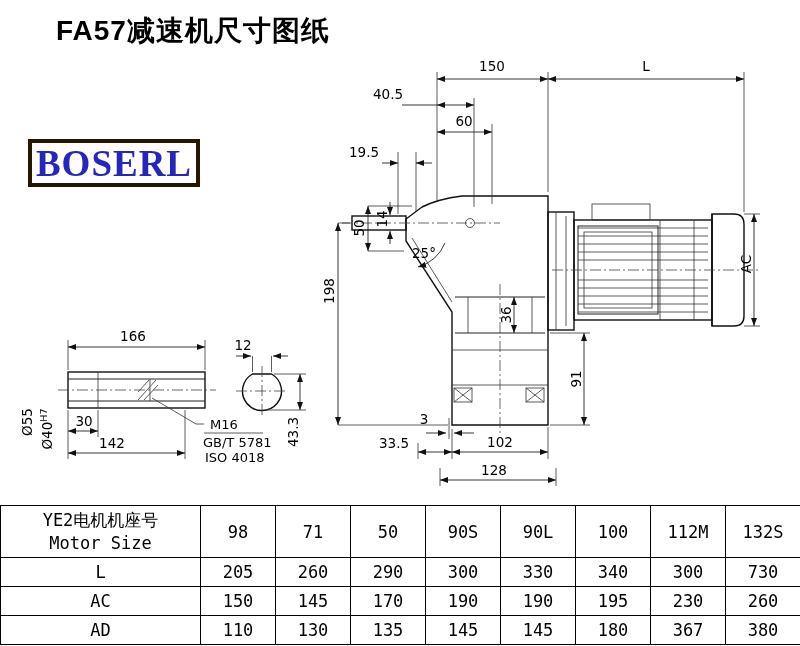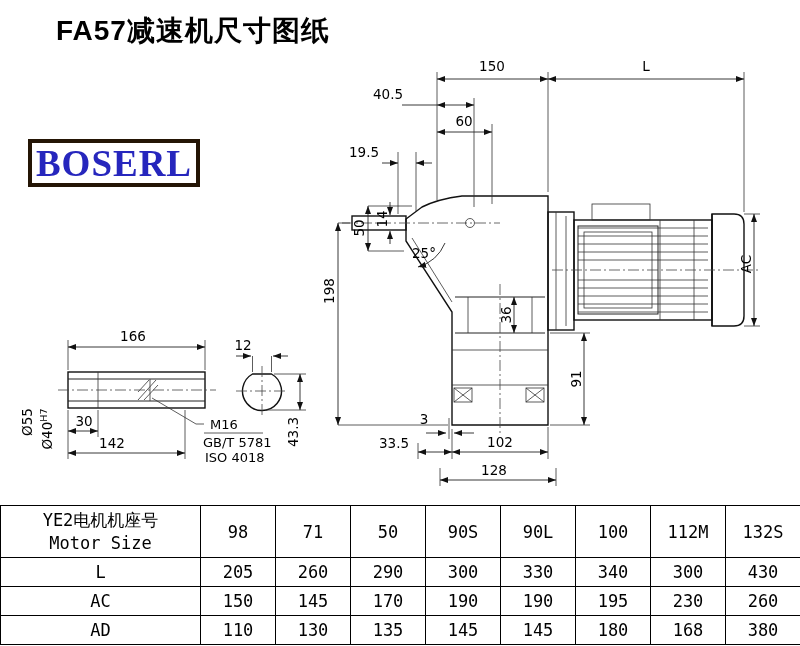--- a/index.html
+++ b/index.html
@@ -241,40 +241,40 @@
       </tr>
       <tr class="val-row">
         <td>L</td>
         <td>205</td>
         <td>260</td>
         <td>290</td>
         <td>300</td>
         <td>330</td>
         <td>340</td>
         <td>300</td>
-        <td>430</td>
+        <td>730</td>
       </tr>
       <tr class="val-row">
         <td>AC</td>
         <td>150</td>
         <td>145</td>
         <td>170</td>
         <td>190</td>
         <td>190</td>
         <td>195</td>
         <td>230</td>
         <td>260</td>
       </tr>
       <tr class="val-row">
         <td>AD</td>
         <td>110</td>
         <td>130</td>
         <td>135</td>
         <td>145</td>
         <td>145</td>
         <td>180</td>
-        <td>168</td>
+        <td>367</td>
         <td>380</td>
       </tr>
     </tbody>
   </table>
 
 </div>
 
 </body></html>

